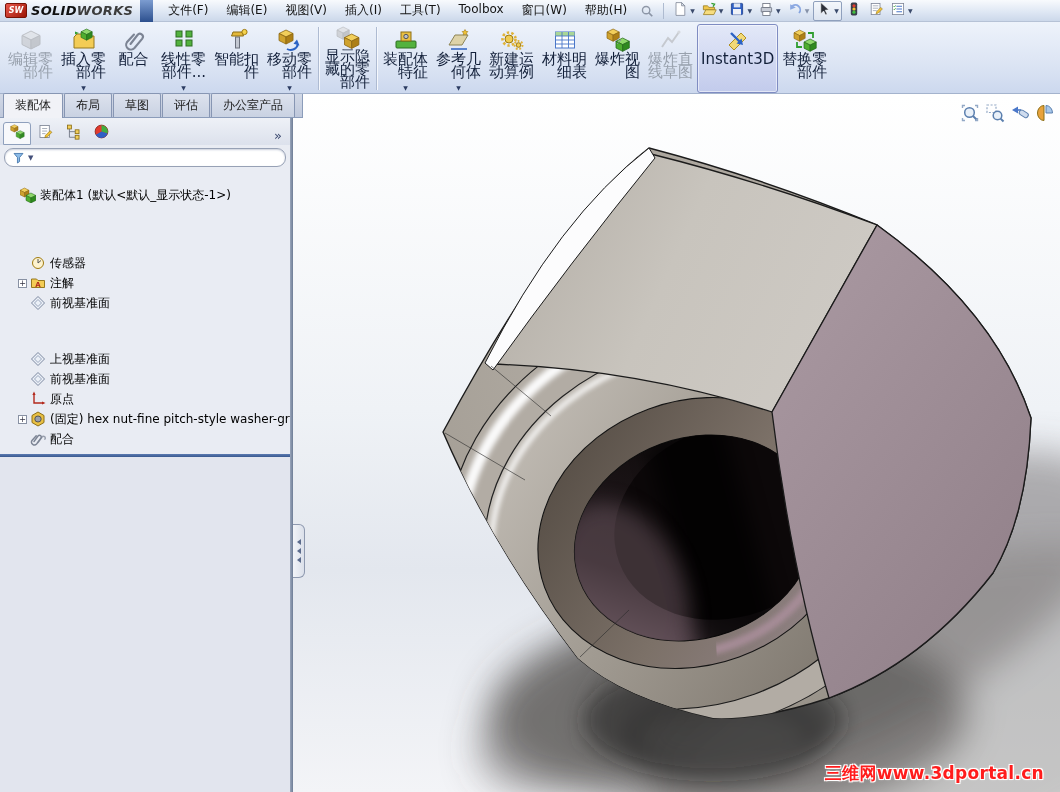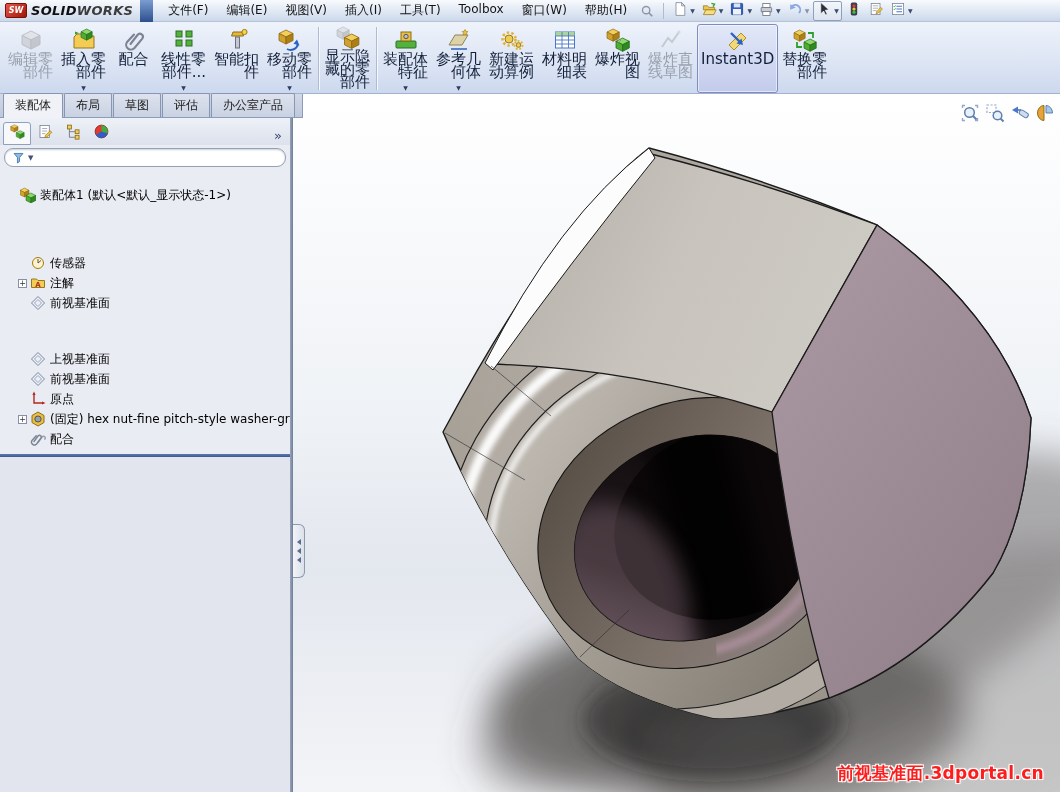--- a/index.html
+++ b/index.html
@@ -537,21 +537,21 @@
               <path d="M11 2.5 a6.5 7.5 0 0 1 6.5 7.5 l-6.5 0 z" fill="#a8c8ea" stroke="#5b7fae"></path>
             </svg></span>
         </span>
         <span class="hbtn">
           <span class="ico"><svg viewBox="0 0 20 20">
               <circle cx="10" cy="10" r="7" fill="#dfe7f2" stroke="#5b7fae"></circle>
               <path d="M10 3 a7 7 0 0 1 0 14 z" fill="#9fb9da"></path>
             </svg></span>
         </span>
       </div>
-    <div class="watermark">前视基准面.3dportal.cn</div>
+    <div class="watermark">三维网www.3dportal.cn</div>
   </div>
 
   <div class="panel">
     <div class="paneltabs" id="paneltabs">
         <span class="ptab active">
           <span class="ico"><svg viewBox="0 0 20 20">
               <g transform="translate(2,2) scale(0.48)">
                 <polygon points="9,0 18,4.5 9,9 0,4.5" fill="#f2cf5b" stroke="#8a6410"></polygon>
                 <polygon points="0,4.5 9,9 9,18 0,13.5" fill="#cfa22e" stroke="#8a6410"></polygon>
                 <polygon points="18,4.5 9,9 9,18 18,13.5" fill="#ad7f16" stroke="#8a6410"></polygon>

